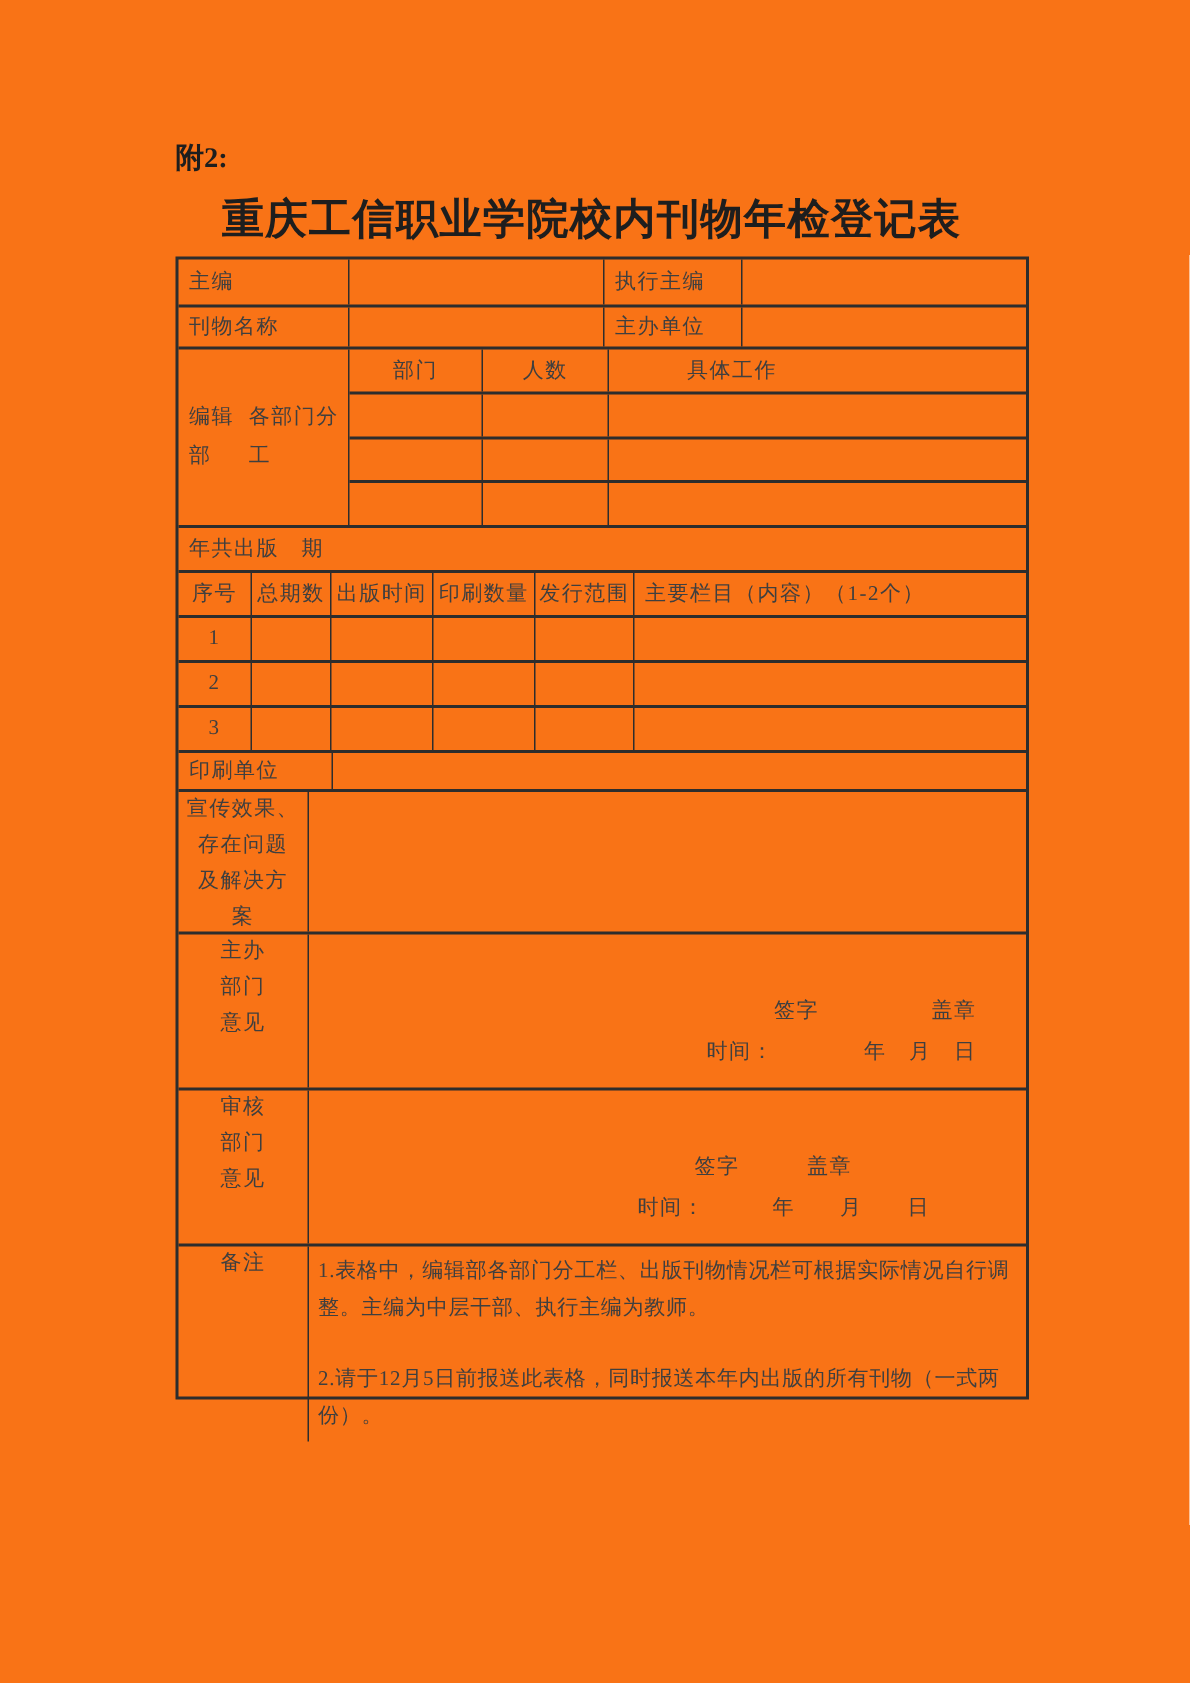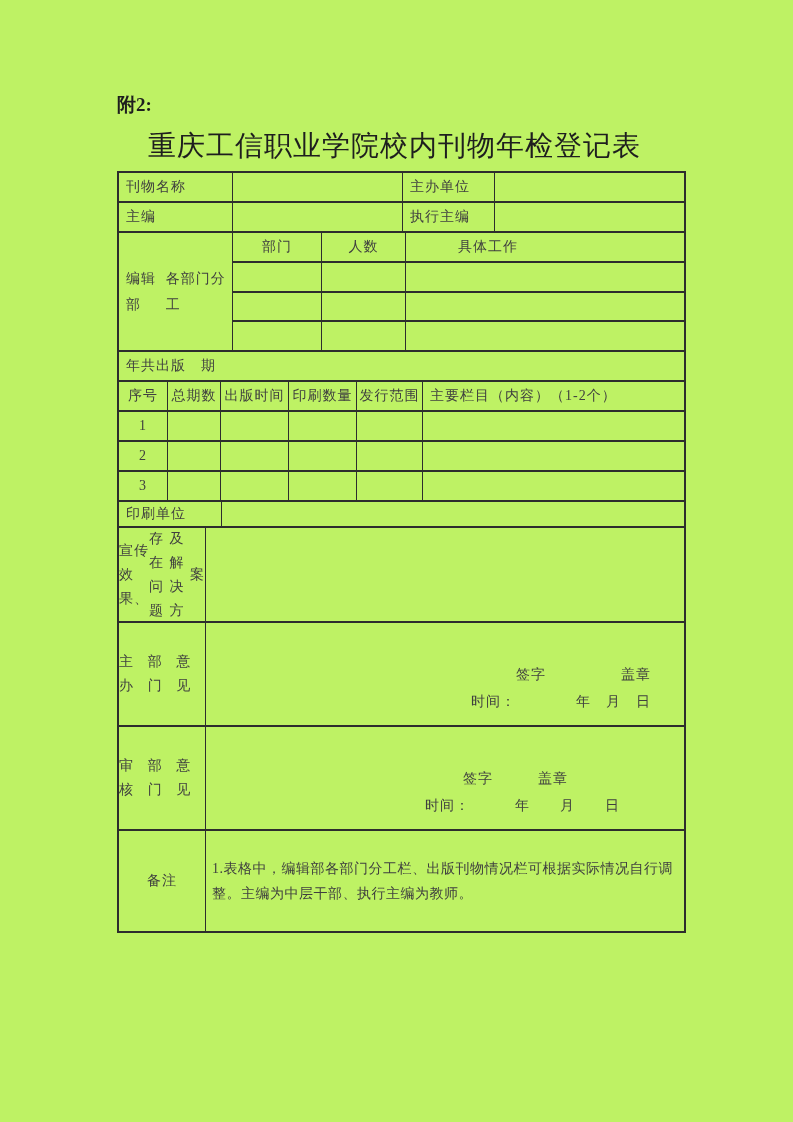--- a/index.html
+++ b/index.html
@@ -1,22 +1,22 @@
 <!DOCTYPE html>
 <html><head>
 <meta charset="utf-8">
 <style>
   * { margin:0; padding:0; box-sizing:border-box; }
   html,body { width:793px; height:1122px; background:#ffffff; }
   body { font-family:"Liberation Serif","DejaVu Serif",serif; color:#3f3f3f; }
-  .page { position:relative; width:793px; height:1122px; background:#bef264; overflow:hidden; }
+  .page { position:relative; width:793px; height:1122px; background:#f97316; overflow:hidden; }
 
   .attach { position:absolute; left:117px; top:92px; font-size:19px; font-weight:bold; color:#1e1e1e; }
   .title  { position:absolute; left:0; top:127px; width:789px; text-align:center;
-            font-size:28px; font-weight:normal; color:#1e1e1e; letter-spacing:1px; }
+            font-size:28px; font-weight:bold; color:#1e1e1e; letter-spacing:1px; }
 
   .form { position:absolute; left:117px; top:171px; width:569px; height:762px;
           border:2px solid #2d2d2d; display:flex; flex-direction:column; }
 
   .row { display:flex; flex:none; }
   .form > .row + .row { border-top:2px solid #2d2d2d; }
 
   .cell { display:flex; align-items:center; font-size:14px; letter-spacing:1px;
           padding-left:7px; overflow:hidden; }
   .row > .cell + .cell { border-left:1.5px solid #2d2d2d; }
@@ -36,21 +36,21 @@
   .dept-label { flex-direction:row; align-items:center; justify-content:center;
                 line-height:26px; }
   .dept-right { flex:1; display:flex; flex-direction:column; border-left:1.5px solid #2d2d2d; }
   .subrow { display:flex; flex:1; }
   .subrow + .subrow { border-top:2px solid #2d2d2d; }
   .scell { display:flex; align-items:center; font-size:14px; letter-spacing:1px; }
   .scell + .scell { border-left:1.5px solid #2d2d2d; }
   .indent40 { padding-left:52px; }
 
   
-  .vlabel { flex-direction:row; justify-content:center; align-items:center;
+  .vlabel { flex-direction:column; align-items:center;
             line-height:24px; padding-left:0; }
 
   
   .op-cell { flex:1; display:flex; flex-direction:column; justify-content:flex-end;
              align-items:flex-end; padding:0 33px 10px 0; line-height:27px;
              font-size:14px; letter-spacing:1px; white-space:pre; }
   .op-cell.review { padding-right:64px; }
   .op-cell.review .sign { margin-right:52px; }
 
   
@@ -62,31 +62,31 @@
 </head>
 <body>
 
 <div class="page">
 
   <div class="attach">附2:</div>
   <div class="title">重庆工信职业学院校内刊物年检登记表</div>
 
   <div class="form">
 
+    <div class="row h30">
+      <div class="cell w113">主编</div>
+      <div class="cell w170"></div>
+      <div class="cell w92">执行主编</div>
+      <div class="cell flex1"></div>
+    </div>
+
     <div class="row h28">
       <div class="cell w113">刊物名称</div>
       <div class="cell w170"></div>
       <div class="cell w92">主办单位</div>
-      <div class="cell flex1"></div>
-    </div>
-
-    <div class="row h30">
-      <div class="cell w113">主编</div>
-      <div class="cell w170"></div>
-      <div class="cell w92">执行主编</div>
       <div class="cell flex1"></div>
     </div>
 
     <div class="row hdept">
       <div class="cell w113 dept-label">
         <span>编辑部</span>
         <span>各部门分工</span>
       </div>
       <div class="dept-right">
         <div class="subrow">
@@ -188,17 +188,18 @@
         <span>时间：　　　年　　月　　日</span>
       </div>
     </div>
 
     <div class="row flexgrow">
       <div class="cell w86 vlabel">
         <span>备注</span>
       </div>
       <div class="cell notes">
         <div>1.表格中，编辑部各部门分工栏、出版刊物情况栏可根据实际情况自行调整。主编为中层干部、执行主编为教师。</div>
+        <div>2.请于12月5日前报送此表格，同时报送本年内出版的所有刊物（一式两份）。</div>
       </div>
     </div>
 
   </div>
 </div>
 
 </body></html>

